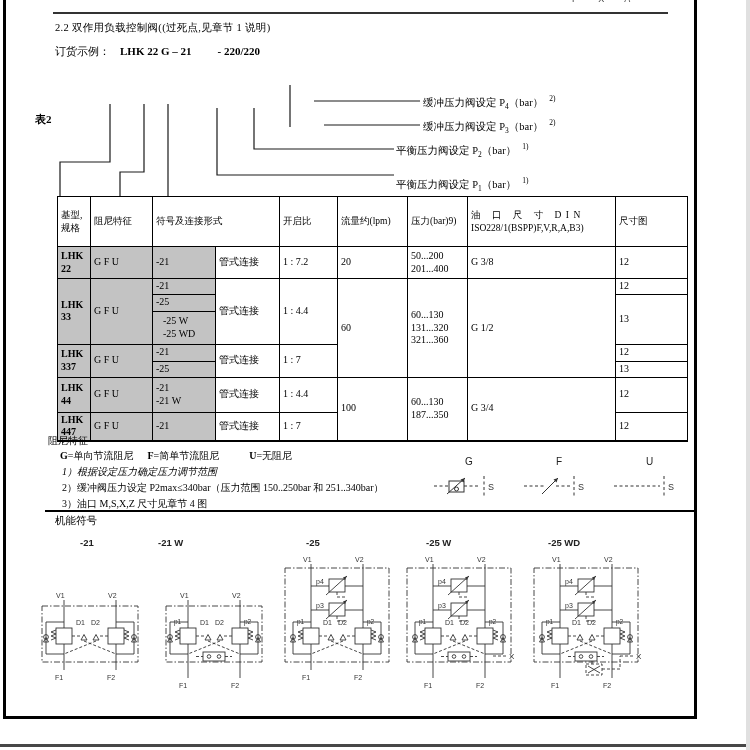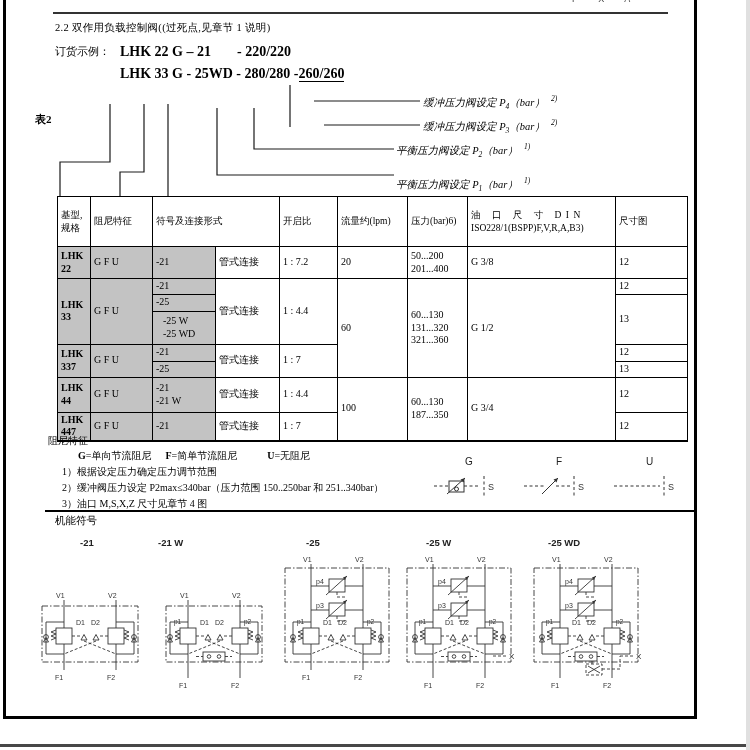--- a/index.html
+++ b/index.html
@@ -5,26 +5,26 @@
   html,body{margin:0;padding:0;}
   body{width:750px;height:750px;position:relative;background:#ffffff;
        font-family:"Liberation Serif",serif;color:#000;overflow:hidden;}
   .abs{position:absolute;}
   
   .vline{background:#000;}
   .hline{background:#000;}
   
   #section-title{left:55px;top:21px;font-size:10.5px;letter-spacing:0.3px;}
   #order-label{left:55px;top:44px;font-size:11px;}
-  #order-lines{left:120px;top:44px;font-size:14px;font-weight:bold;}
+  #order-lines{left:120px;top:44px;font-size:11px;font-weight:bold;}
   .order-line{height:22px;line-height:15px;white-space:nowrap;}
   .seg{display:inline-block;}
   .seg.u{border-bottom:1.5px solid #000;}
   #table-label{left:35px;top:112px;font-size:11px;font-weight:bold;}
-  .callout{font-size:10.5px;white-space:nowrap;font-style:italic;}
+  .callout{font-size:10.5px;white-space:nowrap;}
   .callout sub{font-size:7.5px;}
   .callout sup{font-size:7.5px;margin-left:6px;}
   
   #lhk-table{position:absolute;left:57px;top:196px;border-collapse:collapse;
              table-layout:fixed;width:630px;border:1px solid #000;border-bottom:2px solid #000;}
   #lhk-table td{border:1px solid #000;font-size:10px;padding:1px 3px;
                 vertical-align:middle;line-height:1.25;overflow:hidden;}
   #lhk-table td.hdr{font-size:9.5px;line-height:1.3;}
   #lhk-table td.g{background:#c3c3c3;}
   #lhk-table td.b{font-weight:bold;}
@@ -54,21 +54,20 @@
 
 <div id="top-frag" class="abs">
   <span>P X A</span>
 </div>
 <div class="abs" style="left:53px;top:12px;width:615px;height:1.5px;background:#333;"></div>
 
 <div id="section-title" class="abs">2.2 双作用负载控制阀((过死点,见章节 1 说明)</div>
 <div id="order-label" class="abs" style="font-family:Liberation Sans, sans-serif;">订货示例：</div>
 <div id="order-lines" class="abs">
     <div class="order-line"><span class="seg">LHK 22 G – 21</span><span class="seg" style="margin-left: 26px;">- 220/220</span></div>
-    <div class="order-line"><span class="seg">LHK 33 G - 25WD - 280/280 - </span><span class="seg u">260/260</span></div>
   </div>
 <div id="table-label" class="abs">表2</div>
 
 <svg class="abs" style="left:0;top:0;pointer-events:none;" width="750" height="750" viewBox="0 0 750 750">
   <path d="M290,85 V127 M314,101 H420 M324,125 H420 M254,108 V149 H394 M217,108 V175 H394 M110,104 V162 H60 V196 M144,104 V172 H120 V196 M168,104 V196" fill="none" stroke="#1a1a1a" stroke-width="1.2"></path>
 </svg>
 
 <div class="abs callout" style="left:423px;top:94px;">
   <span>缓冲压力阀设定 P</span><sub>4</sub><span>（bar）</span><sup>2)</sup>
 </div>
@@ -105,21 +104,21 @@
         <td class="hdr" colspan="2">
           <div>符号及连接形式</div>
         </td>
         <td class="hdr">
           <div>开启比</div>
         </td>
         <td class="hdr">
           <div>流量约(lpm)</div>
         </td>
         <td class="hdr">
-          <div>压力(bar)6)</div>
+          <div>压力(bar)9)</div>
         </td>
         <td class="hdr">
           <div class="spread">油 口 尺 寸 DIN</div>
           <div>ISO228/1(BSPP)F,V,R,A,B3)</div>
         </td>
         <td class="hdr">
           <div>尺寸图</div>
         </td>
       </tr>
       <tr style="height: 32px; margin-left: 8px;">
@@ -273,22 +272,22 @@
           <div>1 : 7</div>
         </td>
         <td class="">
           <div>12</div>
         </td>
       </tr>
     </tbody>
   </table>
 
 <div class="abs note" style="left:48px;top:434px;">阻尼特征</div>
-<div class="abs note" id="damp-legend" style="left:78px;top:449px;"><span class="legend-seg b">G</span><span class="legend-seg">=单向节流阻尼</span><span class="legend-seg b" style="margin-left: 14px;">F</span><span class="legend-seg">=简单节流阻尼</span><span class="legend-seg b" style="margin-left: 30px;">U</span><span class="legend-seg">=无阻尼</span></div>
-<div class="abs note" style="left:62px;top:465px;">1）根据设定压力确定压力调节范围</div>
+<div class="abs note" id="damp-legend" style="left:60px;top:449px;"><span class="legend-seg b">G</span><span class="legend-seg">=单向节流阻尼</span><span class="legend-seg b" style="margin-left: 14px;">F</span><span class="legend-seg">=简单节流阻尼</span><span class="legend-seg b" style="margin-left: 30px;">U</span><span class="legend-seg">=无阻尼</span></div>
+<div class="abs note" style="left:62px;top:465px;font-style:italic;">1）根据设定压力确定压力调节范围</div>
 <div class="abs note" style="left:62px;top:481px;">2）缓冲阀压力设定 P2max≤340bar（压力范围 150..250bar 和 251..340bar）</div>
 <div class="abs note" style="left:62px;top:497px;">3）油口 M,S,X,Z 尺寸见章节 4 图</div>
 
 <div id="damp-symbols">
     <div class="abs damp-letter" style="left: 465px; top: 456px;">G</div>
     <div class="abs" style="left: 434px; top: 474px;">
       <svg width="66" height="24" viewBox="0 0 66 24">
         <g stroke="#333" stroke-width="1" fill="none">
           <line x1="0" y1="12" x2="15" y2="12" stroke-dasharray="3,2.5"></line>
           <rect x="15" y="7" width="15" height="11" fill="#fff"></rect>

